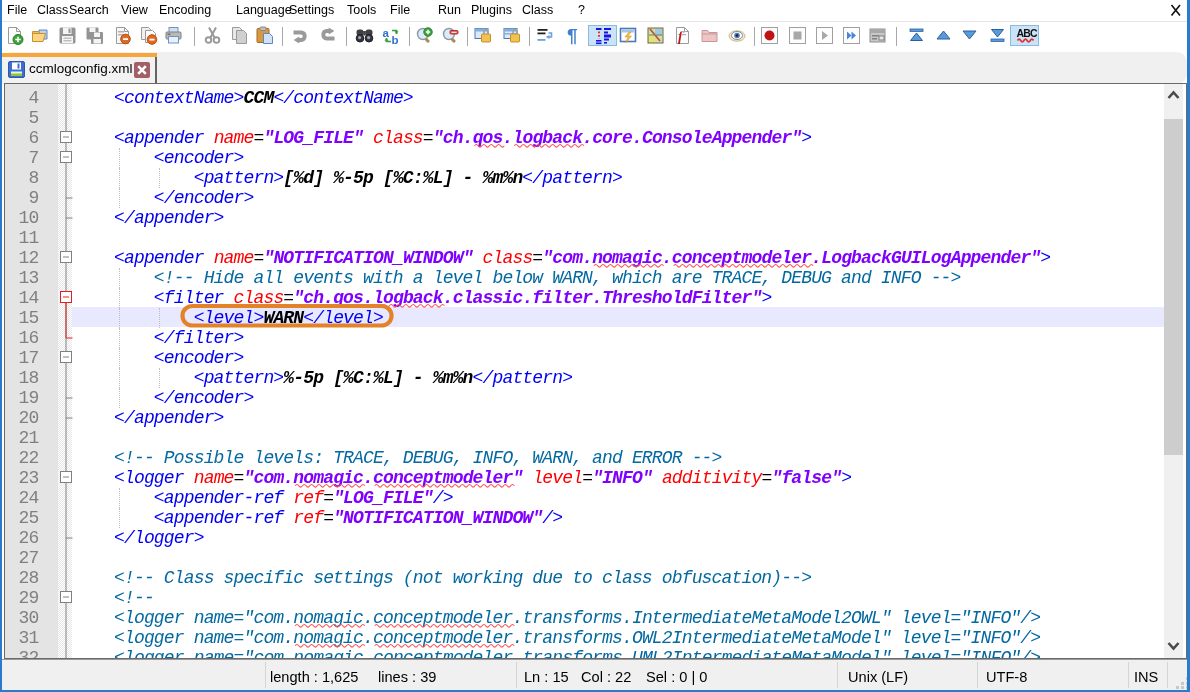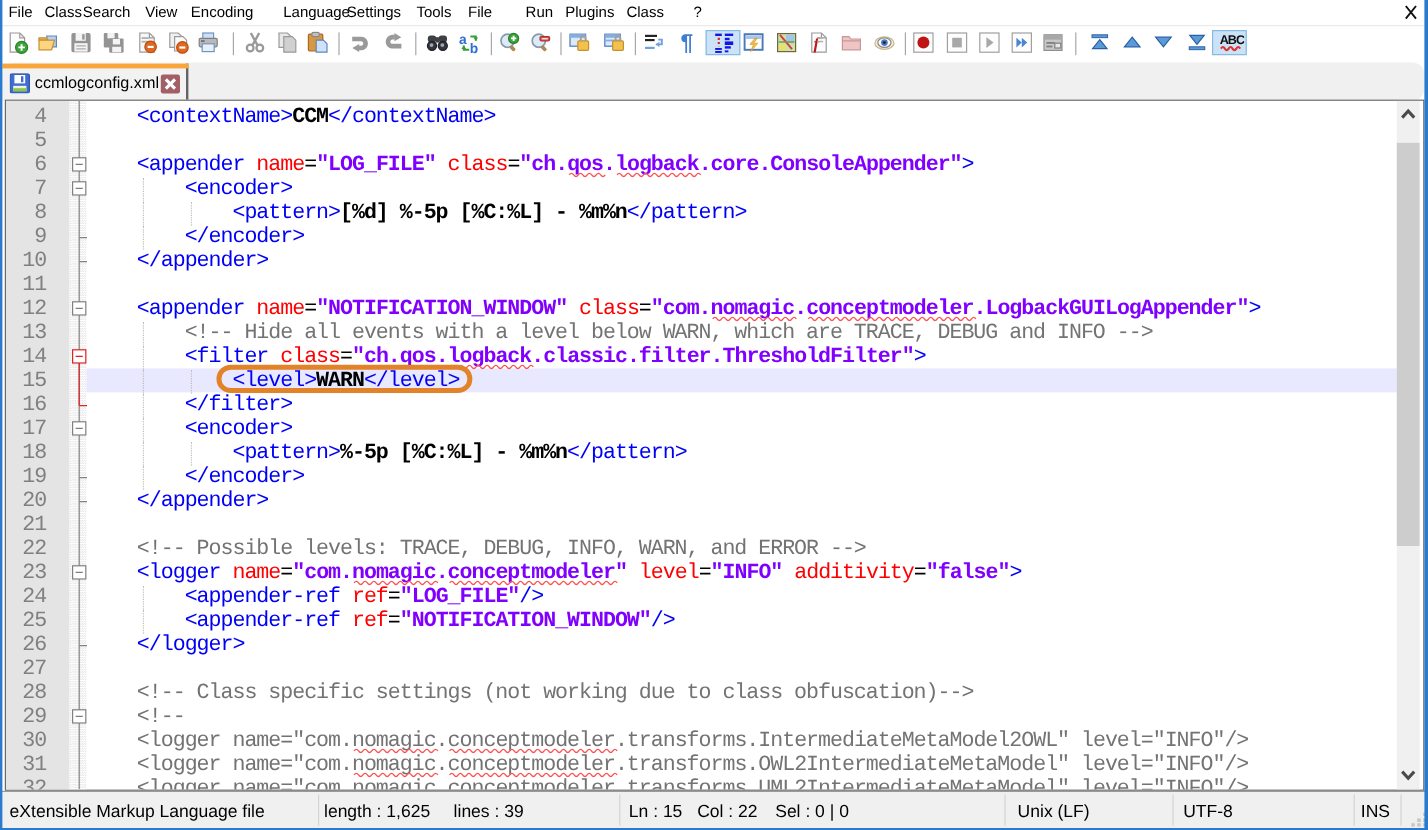--- a/index.html
+++ b/index.html
@@ -27,26 +27,26 @@
 #tabtext { position:absolute; left:27px; top:8px; font-size:13.5px; color:#000; }
 #tabx { position:absolute; left:132px; top:9px; width:16px; height:16px; background:#a35f66; border-radius:2px; }
 
 #edframe { position:absolute; left:3.5px; top:82.5px; width:1183px; height:576.5px; border:1.5px solid #696969; border-bottom:1px solid #696969; background:#fff; overflow:hidden; }
 #gutter { position:absolute; left:0; top:0; width:53px; height:574px; background:#e4e4e4; }
 #gutnums { position:absolute; left:0; top:4px; width:34px; text-align:right; font-family:"Liberation Mono", monospace; font-size:18px; letter-spacing:-0.843px; line-height:20px; color:#808080; white-space:pre; }
 #foldm { position:absolute; left:53px; top:0; width:14px; height:574px;
   background-image: conic-gradient(#e7e7e7 25%, #fff 0 50%, #e7e7e7 0 75%, #fff 0); background-size:2px 2px; }
 #curline { position:absolute; left:67px; top:223.5px; width:1092px; height:20px; background:#e8e8ff; }
 #code { position:absolute; left:69.7px; top:4px; width:1089px; font-family:"Liberation Mono", monospace; font-size:18px; letter-spacing:-0.843px; line-height:20px; white-space:pre; color:#000; }
-#code div { height:20px; }
+#code div { height:20px;font-style:italic; }
 .t { color:#0000f5; }
 .a { color:#fe0000; }
 .v { color:#8000ff; font-weight:bold; }
 .b { font-weight:bold; color:#000; }
-.c { color:#737373; }
+.c { color:#0369a1; }
 .sq { }
 .ig { position:absolute; width:1px; border-left:1px dotted #bdbdbd; height:20px; }
 
 #vscroll { position:absolute; left:1159px; top:0; width:19px; height:574px; background:#f0f0f0; }
 #vthumb { position:absolute; left:0; top:35px; width:19px; height:336px; background:#cdcdcd; }
 
 #status { position:absolute; left:2px; top:660px; width:1185px; height:30px; background:#f0f0f0; font-size:14.6px; color:#000; }
 #status .cell { position:absolute; top:9px; }
 #status .ssep { position:absolute; top:2px; width:1px; height:26px; background:#d4d4d4; }
 #stline { position:absolute; left:0; top:659px; width:1190px; height:1px; background:#9a9a9a; }
@@ -403,21 +403,20 @@
         <path d="M290.1 541.8 q1.84 -2.6 3.67 0 q1.84 2.6 3.67 0 q1.84 -2.6 3.67 0 q1.84 2.6 3.67 0 q1.84 -2.6 3.67 0 q1.84 2.6 3.67 0 q1.84 -2.6 3.67 0 q1.84 2.6 3.67 0 q1.84 -2.6 3.67 0 q1.84 2.6 3.67 0 q1.84 -2.6 3.67 0 q1.84 2.6 3.67 0 q1.84 -2.6 3.67 0 q1.84 2.6 3.67 0 q1.84 -2.6 3.67 0 q1.84 2.6 3.67 0 q1.84 -2.6 3.67 0 q1.84 2.6 3.67 0 q1.84 -2.6 3.67 0" fill="none" stroke="#ff5050" stroke-width="1.1"></path>
         <path d="M369.7 541.8 q1.79 -2.6 3.58 0 q1.79 2.6 3.58 0 q1.79 -2.6 3.58 0 q1.79 2.6 3.58 0 q1.79 -2.6 3.58 0 q1.79 2.6 3.58 0 q1.79 -2.6 3.58 0 q1.79 2.6 3.58 0 q1.79 -2.6 3.58 0 q1.79 2.6 3.58 0 q1.79 -2.6 3.58 0 q1.79 2.6 3.58 0 q1.79 -2.6 3.58 0 q1.79 2.6 3.58 0 q1.79 -2.6 3.58 0 q1.79 2.6 3.58 0 q1.79 -2.6 3.58 0 q1.79 2.6 3.58 0 q1.79 -2.6 3.58 0 q1.79 2.6 3.58 0 q1.79 -2.6 3.58 0 q1.79 2.6 3.58 0 q1.79 -2.6 3.58 0 q1.79 2.6 3.58 0 q1.79 -2.6 3.58 0 q1.79 2.6 3.58 0 q1.79 -2.6 3.58 0 q1.79 2.6 3.58 0 q1.79 -2.6 3.58 0 q1.79 2.6 3.58 0 q1.79 -2.6 3.58 0 q1.79 2.6 3.58 0 q1.79 -2.6 3.58 0 q1.79 2.6 3.58 0 q1.79 -2.6 3.58 0 q1.79 2.6 3.58 0 q1.79 -2.6 3.58 0 q1.79 2.6 3.58 0 q1.79 -2.6 3.58 0" fill="none" stroke="#ff5050" stroke-width="1.1"></path>
         <path d="M290.1 561.8 q1.84 -2.6 3.67 0 q1.84 2.6 3.67 0 q1.84 -2.6 3.67 0 q1.84 2.6 3.67 0 q1.84 -2.6 3.67 0 q1.84 2.6 3.67 0 q1.84 -2.6 3.67 0 q1.84 2.6 3.67 0 q1.84 -2.6 3.67 0 q1.84 2.6 3.67 0 q1.84 -2.6 3.67 0 q1.84 2.6 3.67 0 q1.84 -2.6 3.67 0 q1.84 2.6 3.67 0 q1.84 -2.6 3.67 0 q1.84 2.6 3.67 0 q1.84 -2.6 3.67 0 q1.84 2.6 3.67 0 q1.84 -2.6 3.67 0" fill="none" stroke="#ff5050" stroke-width="1.1"></path>
         <path d="M369.7 561.8 q1.79 -2.6 3.58 0 q1.79 2.6 3.58 0 q1.79 -2.6 3.58 0 q1.79 2.6 3.58 0 q1.79 -2.6 3.58 0 q1.79 2.6 3.58 0 q1.79 -2.6 3.58 0 q1.79 2.6 3.58 0 q1.79 -2.6 3.58 0 q1.79 2.6 3.58 0 q1.79 -2.6 3.58 0 q1.79 2.6 3.58 0 q1.79 -2.6 3.58 0 q1.79 2.6 3.58 0 q1.79 -2.6 3.58 0 q1.79 2.6 3.58 0 q1.79 -2.6 3.58 0 q1.79 2.6 3.58 0 q1.79 -2.6 3.58 0 q1.79 2.6 3.58 0 q1.79 -2.6 3.58 0 q1.79 2.6 3.58 0 q1.79 -2.6 3.58 0 q1.79 2.6 3.58 0 q1.79 -2.6 3.58 0 q1.79 2.6 3.58 0 q1.79 -2.6 3.58 0 q1.79 2.6 3.58 0 q1.79 -2.6 3.58 0 q1.79 2.6 3.58 0 q1.79 -2.6 3.58 0 q1.79 2.6 3.58 0 q1.79 -2.6 3.58 0 q1.79 2.6 3.58 0 q1.79 -2.6 3.58 0 q1.79 2.6 3.58 0 q1.79 -2.6 3.58 0 q1.79 2.6 3.58 0 q1.79 -2.6 3.58 0" fill="none" stroke="#ff5050" stroke-width="1.1"></path>
         <path d="M290.1 581.8 q1.84 -2.6 3.67 0 q1.84 2.6 3.67 0 q1.84 -2.6 3.67 0 q1.84 2.6 3.67 0 q1.84 -2.6 3.67 0 q1.84 2.6 3.67 0 q1.84 -2.6 3.67 0 q1.84 2.6 3.67 0 q1.84 -2.6 3.67 0 q1.84 2.6 3.67 0 q1.84 -2.6 3.67 0 q1.84 2.6 3.67 0 q1.84 -2.6 3.67 0 q1.84 2.6 3.67 0 q1.84 -2.6 3.67 0 q1.84 2.6 3.67 0 q1.84 -2.6 3.67 0 q1.84 2.6 3.67 0 q1.84 -2.6 3.67 0" fill="none" stroke="#ff5050" stroke-width="1.1"></path>
         <path d="M369.7 581.8 q1.79 -2.6 3.58 0 q1.79 2.6 3.58 0 q1.79 -2.6 3.58 0 q1.79 2.6 3.58 0 q1.79 -2.6 3.58 0 q1.79 2.6 3.58 0 q1.79 -2.6 3.58 0 q1.79 2.6 3.58 0 q1.79 -2.6 3.58 0 q1.79 2.6 3.58 0 q1.79 -2.6 3.58 0 q1.79 2.6 3.58 0 q1.79 -2.6 3.58 0 q1.79 2.6 3.58 0 q1.79 -2.6 3.58 0 q1.79 2.6 3.58 0 q1.79 -2.6 3.58 0 q1.79 2.6 3.58 0 q1.79 -2.6 3.58 0 q1.79 2.6 3.58 0 q1.79 -2.6 3.58 0 q1.79 2.6 3.58 0 q1.79 -2.6 3.58 0 q1.79 2.6 3.58 0 q1.79 -2.6 3.58 0 q1.79 2.6 3.58 0 q1.79 -2.6 3.58 0 q1.79 2.6 3.58 0 q1.79 -2.6 3.58 0 q1.79 2.6 3.58 0 q1.79 -2.6 3.58 0 q1.79 2.6 3.58 0 q1.79 -2.6 3.58 0 q1.79 2.6 3.58 0 q1.79 -2.6 3.58 0 q1.79 2.6 3.58 0 q1.79 -2.6 3.58 0 q1.79 2.6 3.58 0 q1.79 -2.6 3.58 0" fill="none" stroke="#ff5050" stroke-width="1.1"></path>
       </svg>
     </div>
   <div id="stline"></div>
   <div id="status">
-    <span class="cell" style="left:6px">eXtensible Markup Language file</span>
     <span class="ssep" style="left:263px"></span>
     <span class="cell" style="left:268px">length : 1,625</span>
       <span class="cell" style="left:376px">lines : 39</span>
     <span class="ssep" style="left:514px"></span>
     <span class="cell" style="left:522px">Ln : 15</span>
       <span class="cell" style="left:579px">Col : 22</span>
       <span class="cell" style="left:644px">Sel : 0 | 0</span>
     <span class="ssep" style="left:835px"></span>
     <span class="cell" style="left:846px">Unix (LF)</span>
     <span class="ssep" style="left:975px"></span>

